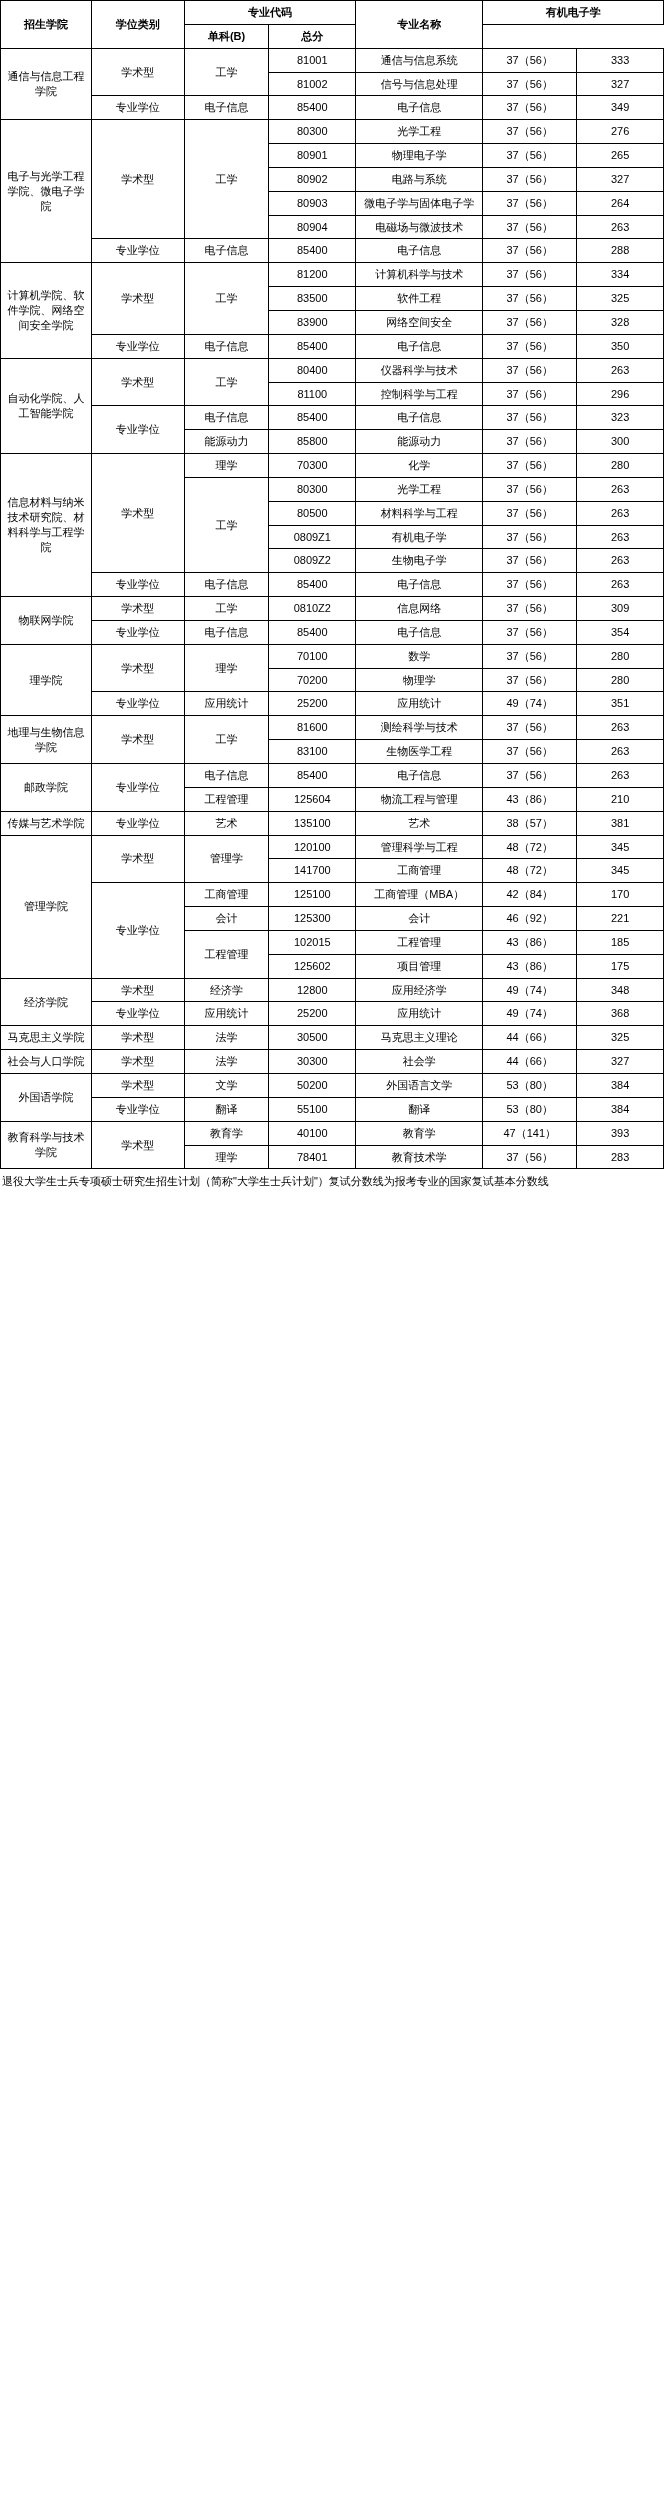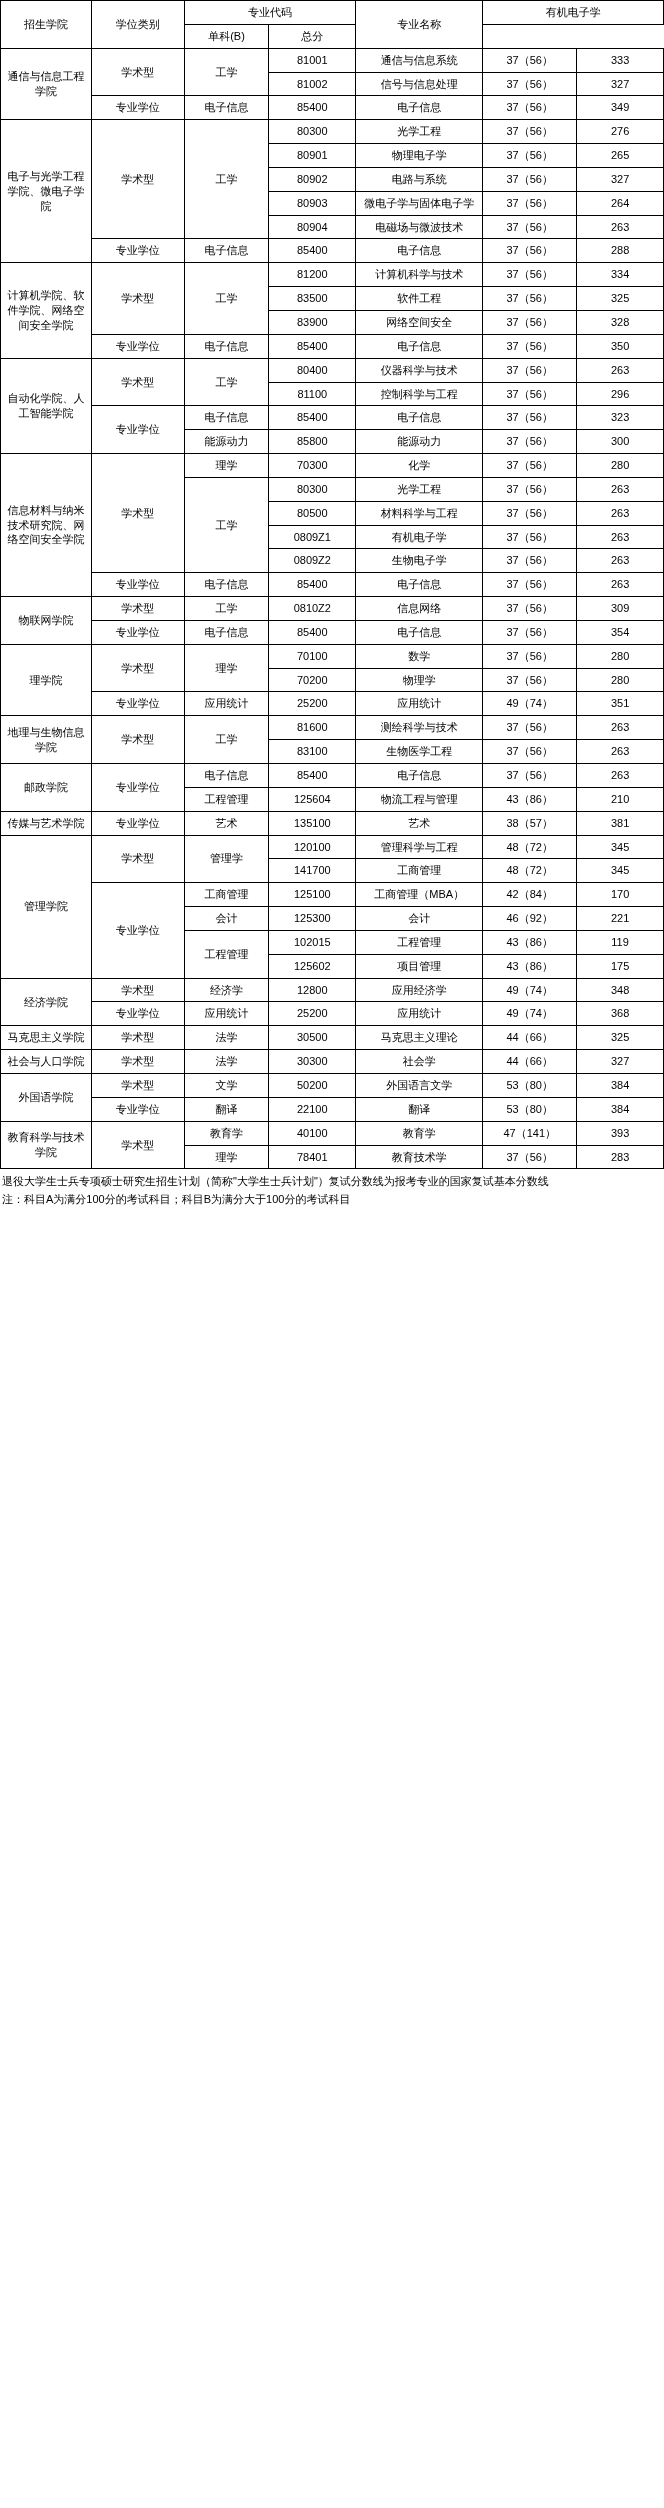--- a/index.html
+++ b/index.html
@@ -26,21 +26,21 @@
   table.score-table td, table.score-table th {
     border: 1px solid #000;
     text-align: center;
     vertical-align: middle;
     padding: 4px 2px;
     line-height: 1.35;
     font-weight: normal;
     word-break: break-all;
   }
   table.score-table th {
-    font-weight: normal;
+    font-weight: bold;
   }
   .col-college { width: 90px; }
   .col-degree  { width: 92px; }
   .col-catcode { width: 84px; }
   .col-code    { width: 86px; }
   .col-name    { width: 126px; }
   .col-single  { width: 93px; }
   .col-total   { width: 86px; }
   .notes {
     font-size: 11px;
@@ -198,21 +198,21 @@
           <td>323</td>
         </tr>
         <tr>
           <td rowspan="1">能源动力</td>
           <td>85800</td>
           <td>能源动力</td>
           <td>37（56）</td>
           <td>300</td>
         </tr>
         <tr>
-          <td rowspan="6">信息材料与纳米技术研究院、网络空间安全学院</td>
+          <td rowspan="6">信息材料与纳米技术研究院、材料科学与工程学院</td>
           <td rowspan="5">学术型</td>
           <td rowspan="1">理学</td>
           <td>70300</td>
           <td>化学</td>
           <td>37（56）</td>
           <td>280</td>
         </tr>
         <tr>
           <td rowspan="4">工学</td>
           <td>80300</td>
@@ -354,21 +354,21 @@
           <td>125300</td>
           <td>会计</td>
           <td>46（92）</td>
           <td>221</td>
         </tr>
         <tr>
           <td rowspan="2">工程管理</td>
           <td>102015</td>
           <td>工程管理</td>
           <td>43（86）</td>
-          <td>119</td>
+          <td>185</td>
         </tr>
         <tr>
           <td>125602</td>
           <td>项目管理</td>
           <td>43（86）</td>
           <td>175</td>
         </tr>
         <tr>
           <td rowspan="2">经济学院</td>
           <td rowspan="1">学术型</td>
@@ -409,21 +409,21 @@
           <td rowspan="1">学术型</td>
           <td rowspan="1">文学</td>
           <td>50200</td>
           <td>外国语言文学</td>
           <td>53（80）</td>
           <td>384</td>
         </tr>
         <tr>
           <td rowspan="1">专业学位</td>
           <td rowspan="1">翻译</td>
-          <td>22100</td>
+          <td>55100</td>
           <td>翻译</td>
           <td>53（80）</td>
           <td>384</td>
         </tr>
         <tr>
           <td rowspan="2">教育科学与技术学院</td>
           <td rowspan="2">学术型</td>
           <td rowspan="1">教育学</td>
           <td>40100</td>
           <td>教育学</td>
@@ -435,15 +435,14 @@
           <td>78401</td>
           <td>教育技术学</td>
           <td>37（56）</td>
           <td>283</td>
         </tr>
       </tbody>
   </table>
 
   <div class="notes">
     <div>退役大学生士兵专项硕士研究生招生计划（简称"大学生士兵计划"）复试分数线为报考专业的国家复试基本分数线</div>
-    <div>注：科目A为满分100分的考试科目；科目B为满分大于100分的考试科目</div>
   </div>
 </div>
 
 </body></html>

